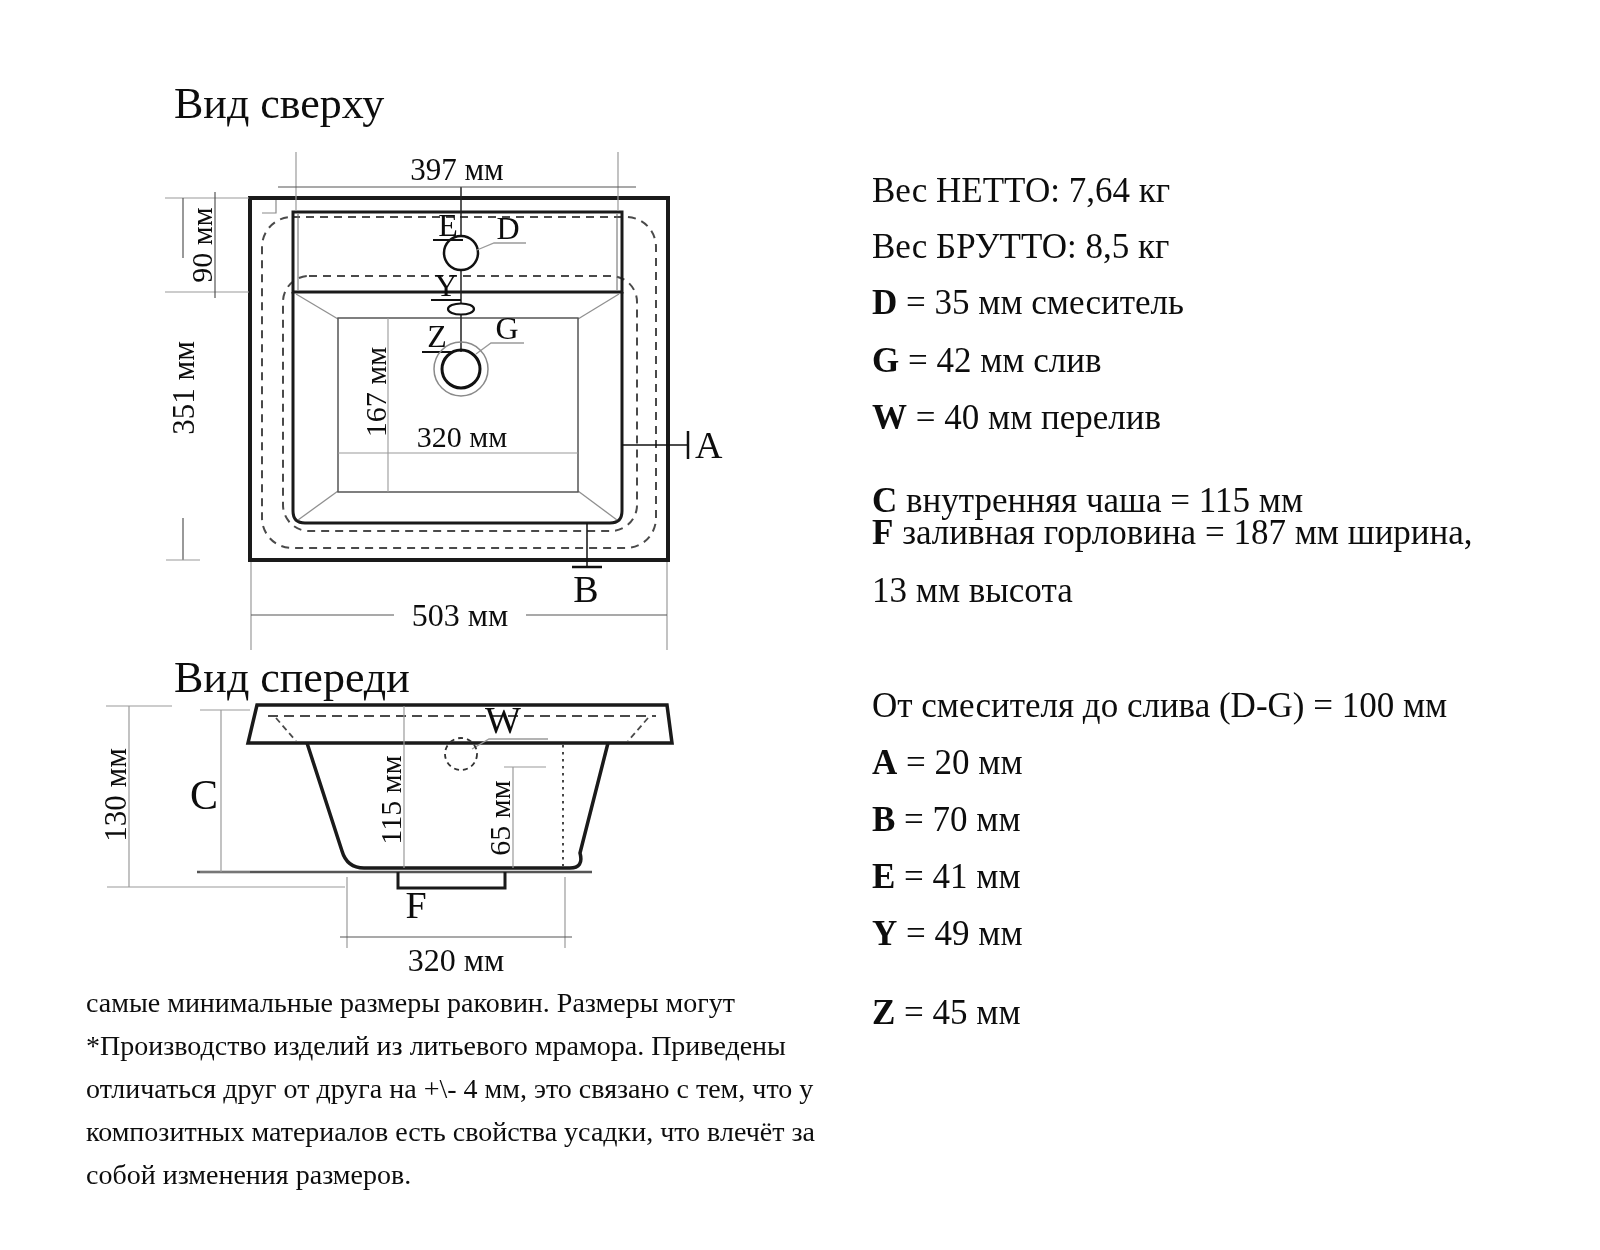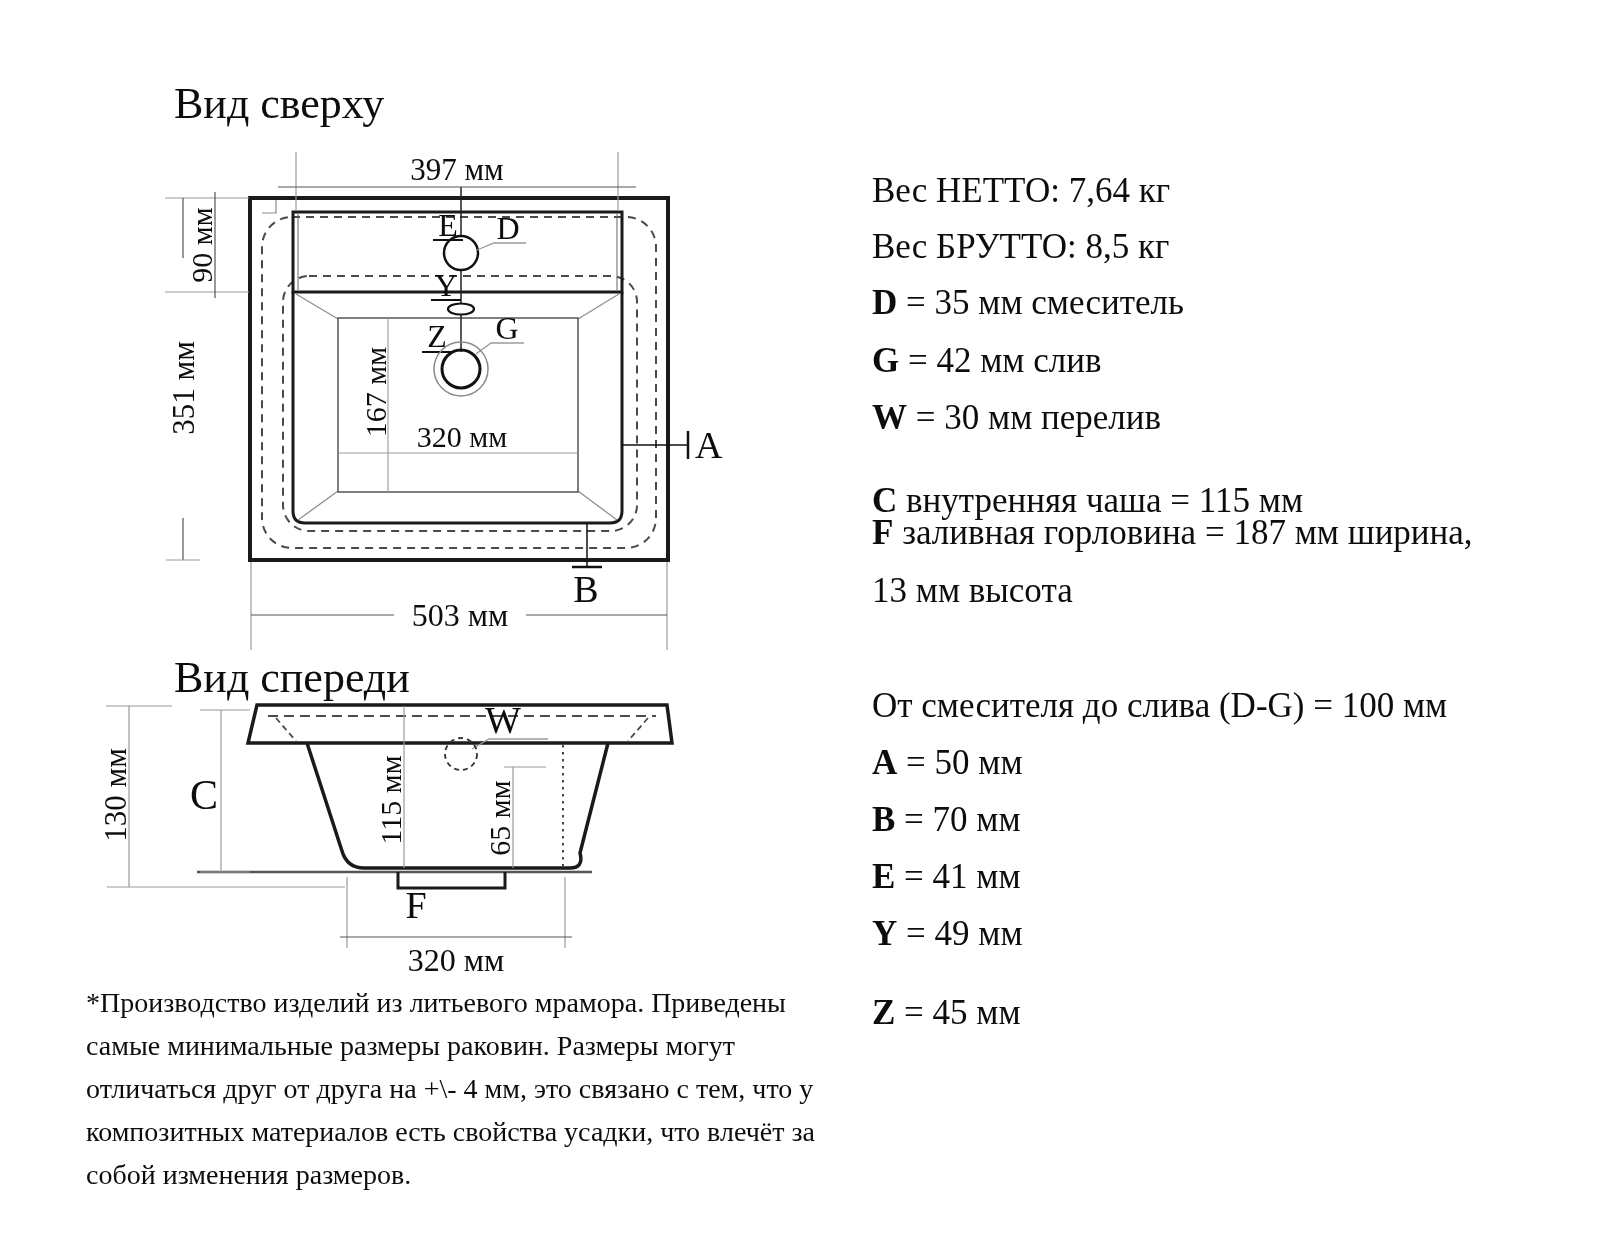--- a/index.html
+++ b/index.html
@@ -137,33 +137,33 @@
   </svg>
 
   <div class="title title-front">Вид спереди</div>
   <div class="title title-top">Вид сверху</div>
 
   <div>
     <div class="spec-line" style="top:171px">Вес НЕТТО: 7,64 кг</div>
     <div class="spec-line" style="top:227px">Вес БРУТТО: 8,5 кг</div>
     <div class="spec-line" style="top:283px"><b>D</b><span> = 35 мм смеситель</span></div>
     <div class="spec-line" style="top:341px"><b>G</b><span> = 42 мм слив</span></div>
-    <div class="spec-line" style="top:398px"><b>W</b><span> = 30 мм перелив</span></div>
+    <div class="spec-line" style="top:398px"><b>W</b><span> = 40 мм перелив</span></div>
     <div class="spec-line" style="top:481px"><b>C</b><span> внутренняя чаша = 115 мм</span></div>
     <div class="spec-line" style="top:513px"><b>F</b><span> заливная горловина = 187 мм ширина,</span></div>
     <div class="spec-line" style="top:571px"><b></b><span>13 мм высота</span></div>
     <div class="spec-line" style="top:686px">От смесителя до слива (D-G) = 100 мм</div>
-    <div class="spec-line" style="top:743px"><b>A</b><span> = 50 мм</span></div>
+    <div class="spec-line" style="top:743px"><b>A</b><span> = 20 мм</span></div>
     <div class="spec-line" style="top:800px"><b>B</b><span> = 70 мм</span></div>
     <div class="spec-line" style="top:857px"><b>E</b><span> = 41 мм</span></div>
     <div class="spec-line" style="top:914px"><b>Y</b><span> = 49 мм</span></div>
     <div class="spec-line" style="top:993px"><b>Z</b><span> = 45 мм</span></div>
   </div>
 
   <div class="footnote">
+    <div>самые минимальные размеры раковин. Размеры могут</div>
     <div>*Производство изделий из литьевого мрамора. Приведены</div>
-    <div>самые минимальные размеры раковин. Размеры могут</div>
     <div>отличаться друг от друга на +\- 4 мм, это связано с тем, что у</div>
     <div>композитных материалов есть свойства усадки, что влечёт за</div>
     <div>собой изменения размеров.</div>
   </div>
 
 </div>
 
 </body></html>

